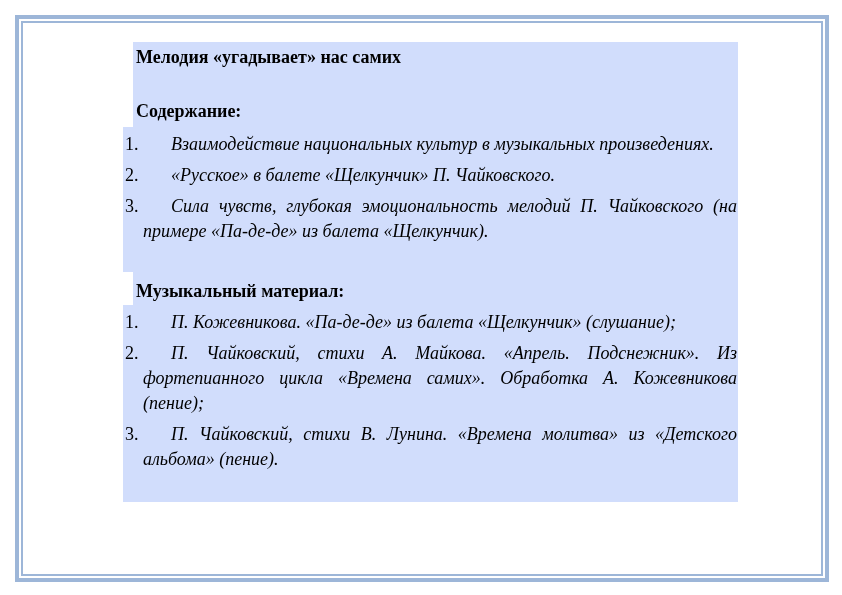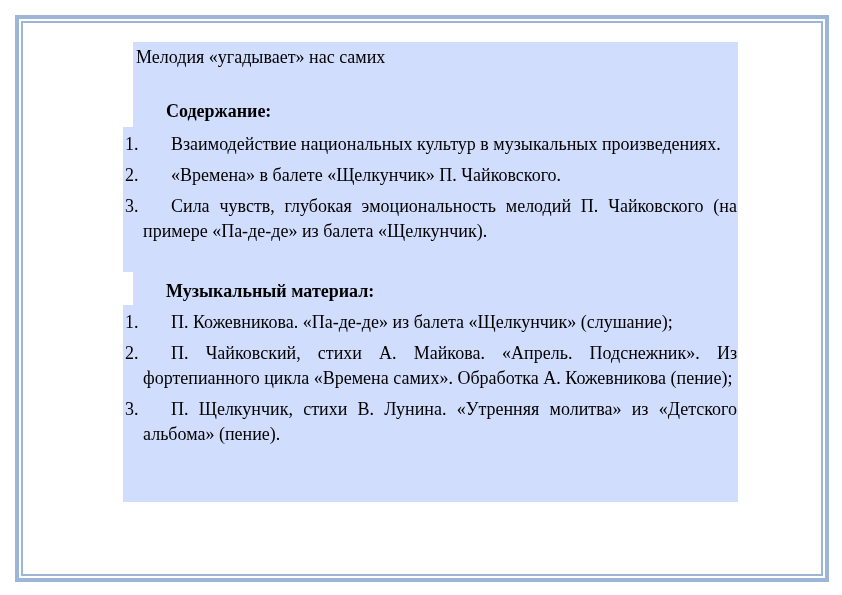--- a/index.html
+++ b/index.html
@@ -19,41 +19,40 @@
   }
   .block {
     position: absolute; background: #D1DDFC;
   }
   .header-block { left: 133px; top: 42px; width: 605px; height: 85px; }
   .list1-block { left: 123px; top: 127px; width: 615px; height: 145px; }
   .heading2-block { left: 133px; top: 272px; width: 605px; height: 33px; }
   .list2-block { left: 123px; top: 305px; width: 615px; height: 197px; }
 
   .title {
-    position: absolute; left: 136px; top: 45px; font-size: 18px; font-weight: normal; line-height: 24px;
+    position: absolute; left: 136px; top: 45px; font-size: 18px; font-weight: bold; line-height: 24px;
     white-space: nowrap;
   }
   .heading {
     position: absolute; left: 136px; font-size: 18px; font-weight: bold; line-height: 24px;
     white-space: nowrap;
-    margin-left: 30px;
   }
   .list {
     position: absolute; left: 125px; width: 612px; margin: 0; padding: 0; list-style: none;
   }
   .item {
     position: relative; font-size: 18px; line-height: 25px;
     text-align: justify; text-align-last: left;
     padding-left: 18px;
   }
   .item .num {
     position: absolute; left: 0; top: 0;
   }
   .item .text {
-    display: block; text-indent: 28px;
+    display: block; text-indent: 28px; font-style: italic;
   }
 </style>
 </head>
 <body>
 
 <div class="frame-outer"></div>
 <div class="frame-inner"></div>
 
 <div class="block header-block"></div>
 <div class="block list1-block"></div>
@@ -63,36 +62,36 @@
 <div class="title">Мелодия «угадывает» нас самих</div>
 <div class="heading" style="top:99px;">Содержание:</div>
 
 <ul class="list" style="top:132px;">
   <li class="item" style="margin-bottom:6px;">
     <span class="num">1.</span>
     <span class="text">Взаимодействие национальных культур в музыкальных произведениях.</span>
   </li>
   <li class="item" style="margin-bottom:6px;">
     <span class="num">2.</span>
-    <span class="text">«Времена» в балете «Щелкунчик» П. Чайковского.</span>
+    <span class="text">«Русское» в балете «Щелкунчик» П. Чайковского.</span>
   </li>
   <li class="item">
     <span class="num">3.</span>
     <span class="text">Сила чувств, глубокая эмоциональность мелодий П. Чайковского (на примере «Па-де-де» из балета «Щелкунчик).</span>
   </li>
 </ul>
 
 <div class="heading" style="top:279px;font-family:Liberation Serif, serif;">Музыкальный материал:</div>
 
 <ul class="list" style="top:310px;">
   <li class="item" style="margin-bottom:6px;">
     <span class="num">1.</span>
     <span class="text">П. Кожевникова. «Па-де-де» из балета «Щелкунчик» (слушание);</span>
   </li>
   <li class="item" style="margin-bottom:6px;">
     <span class="num">2.</span>
     <span class="text">П. Чайковский, стихи А. Майкова. «Апрель. Подснежник». Из фортепианного цикла «Времена самих». Обработка А. Кожевникова (пение);</span>
   </li>
   <li class="item">
     <span class="num">3.</span>
-    <span class="text">П. Щелкунчик, стихи В. Лунина. «Утренняя молитва» из «Детского альбома» (пение).</span>
+    <span class="text">П. Чайковский, стихи В. Лунина. «Времена молитва» из «Детского альбома» (пение).</span>
   </li>
 </ul>
 
 </body></html>

